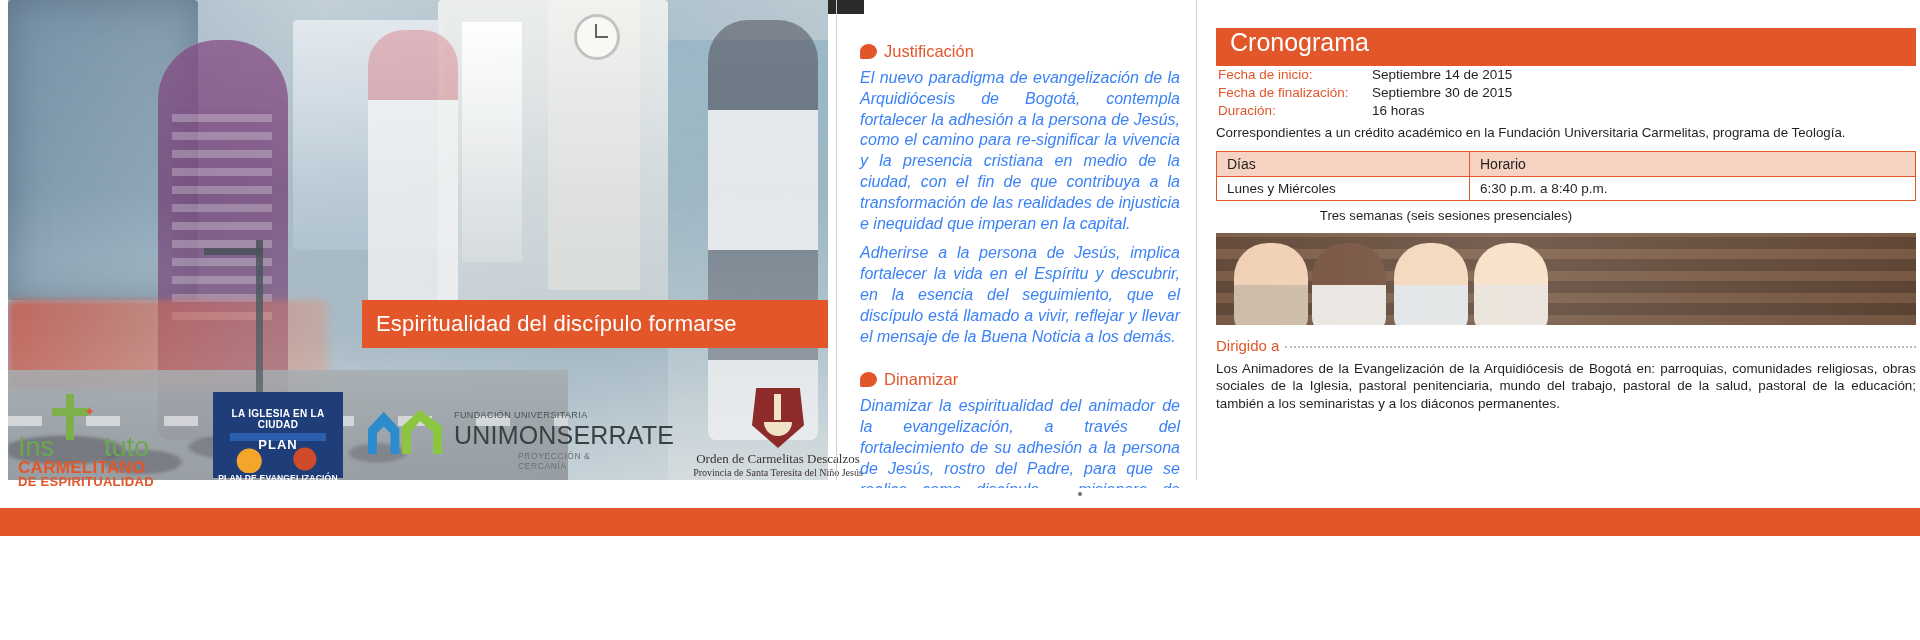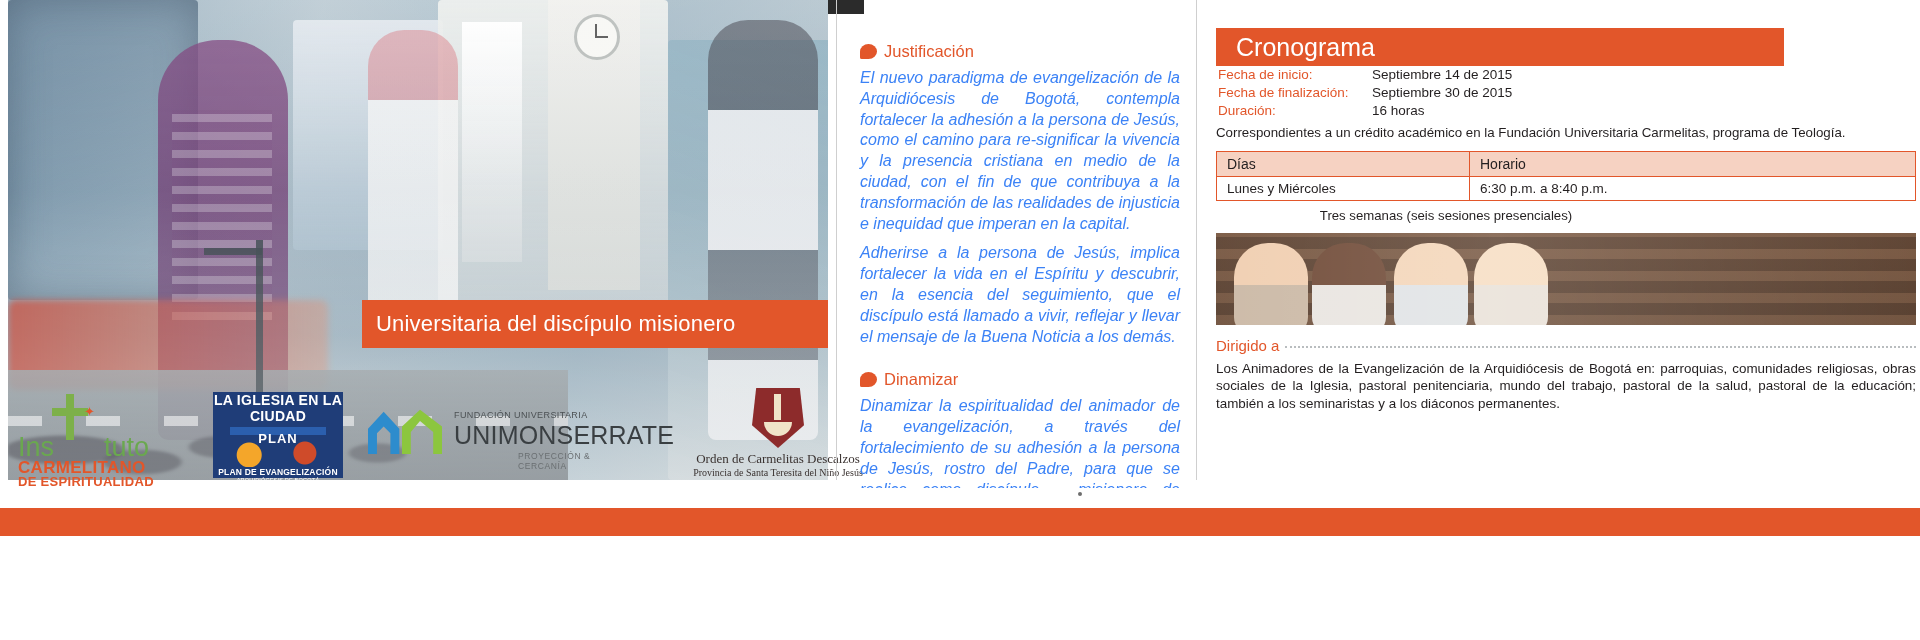--- a/index.html
+++ b/index.html
@@ -130,21 +130,21 @@
     position:absolute; left: 66px; top: 4px; color:#e2562a; font-size: 13px;
   }
   .logo-ice .l1 { position:absolute; left:0; top:32px; font-size: 27px; color:#6aa84f; letter-spacing:0px; }
   .logo-ice .l2 { position:absolute; left:0; top:58px; font-size: 17px; font-weight: bold; color:#e2562a; letter-spacing: 0.3px;}
   .logo-ice .l3 { position:absolute; left:0; top:74px; font-size: 13px; font-weight: bold; color:#e2562a; letter-spacing: 0.3px;}
 
   .logo-plan {
     position:absolute; left: 205px; top: 12px; width: 130px; height: 86px;
     background: #1f3d78; color:#fff; text-align:center;
   }
-  .logo-plan .t1 { font-size: 14px; font-weight: bold; letter-spacing:0.3px; padding-top:0; }
+  .logo-plan .t1 { font-size: 10px; font-weight: bold; letter-spacing:0.3px; padding-top:16px; }
   .logo-plan .art {
     width: 96px; height: 40px; margin: 3px auto 0;
     background:
       radial-gradient(circle at 20% 70%, #f4a62a 0 12px, rgba(0,0,0,0) 13px),
       radial-gradient(circle at 78% 65%, #cf4b2a 0 11px, rgba(0,0,0,0) 12px),
       linear-gradient(180deg, #2b5fae 0 8px, #1f3d78 8px 40px);
     position: relative;
   }
   .logo-plan .art:after {
     content:"PLAN"; position:absolute; left:0; right:0; top:4px;
@@ -221,26 +221,26 @@
   .spacer-obj { height: 14px; }
 
   
   .col-right {
     position: absolute;
     left: 1216px;
     top: 28px;
     width: 700px;
   }
   .crono-band {
-    width: 568px;
+    width: 700px;
     height: 38px;
     background: #e2562a;
     display: flex;
-    align-items: center;
-    padding-left: 20px;
+    align-items: flex-start;
+    padding-left: 14px;
     box-sizing: border-box;
   }
   .crono-band span {
     color: #ffffff;
     font-size: 25px;
   }
   .dates {
     margin-top: 0;
     padding-left: 2px;
   }
@@ -379,21 +379,21 @@
     <div class="blob b5"></div>
     <div class="person-a"></div>
     <div class="person-b"></div>
     <div class="bus"></div>
     <div class="street"></div>
     <div class="pole"></div>
     <div class="crowd"></div>
     <div class="photo-wash"></div>
 
     <div class="title-band">
-      <span>Universitaria del discípulo misionero</span>
+      <span>Espiritualidad del discípulo formarse</span>
     </div>
   </div>
 
   <div class="logos">
 
     <div class="logo-ice">
       <div class="cross"></div>
       <div class="star">✦</div>
       <div class="l1">Ins</div>
       <div class="l1" style="left:86px;">tuto</div>

